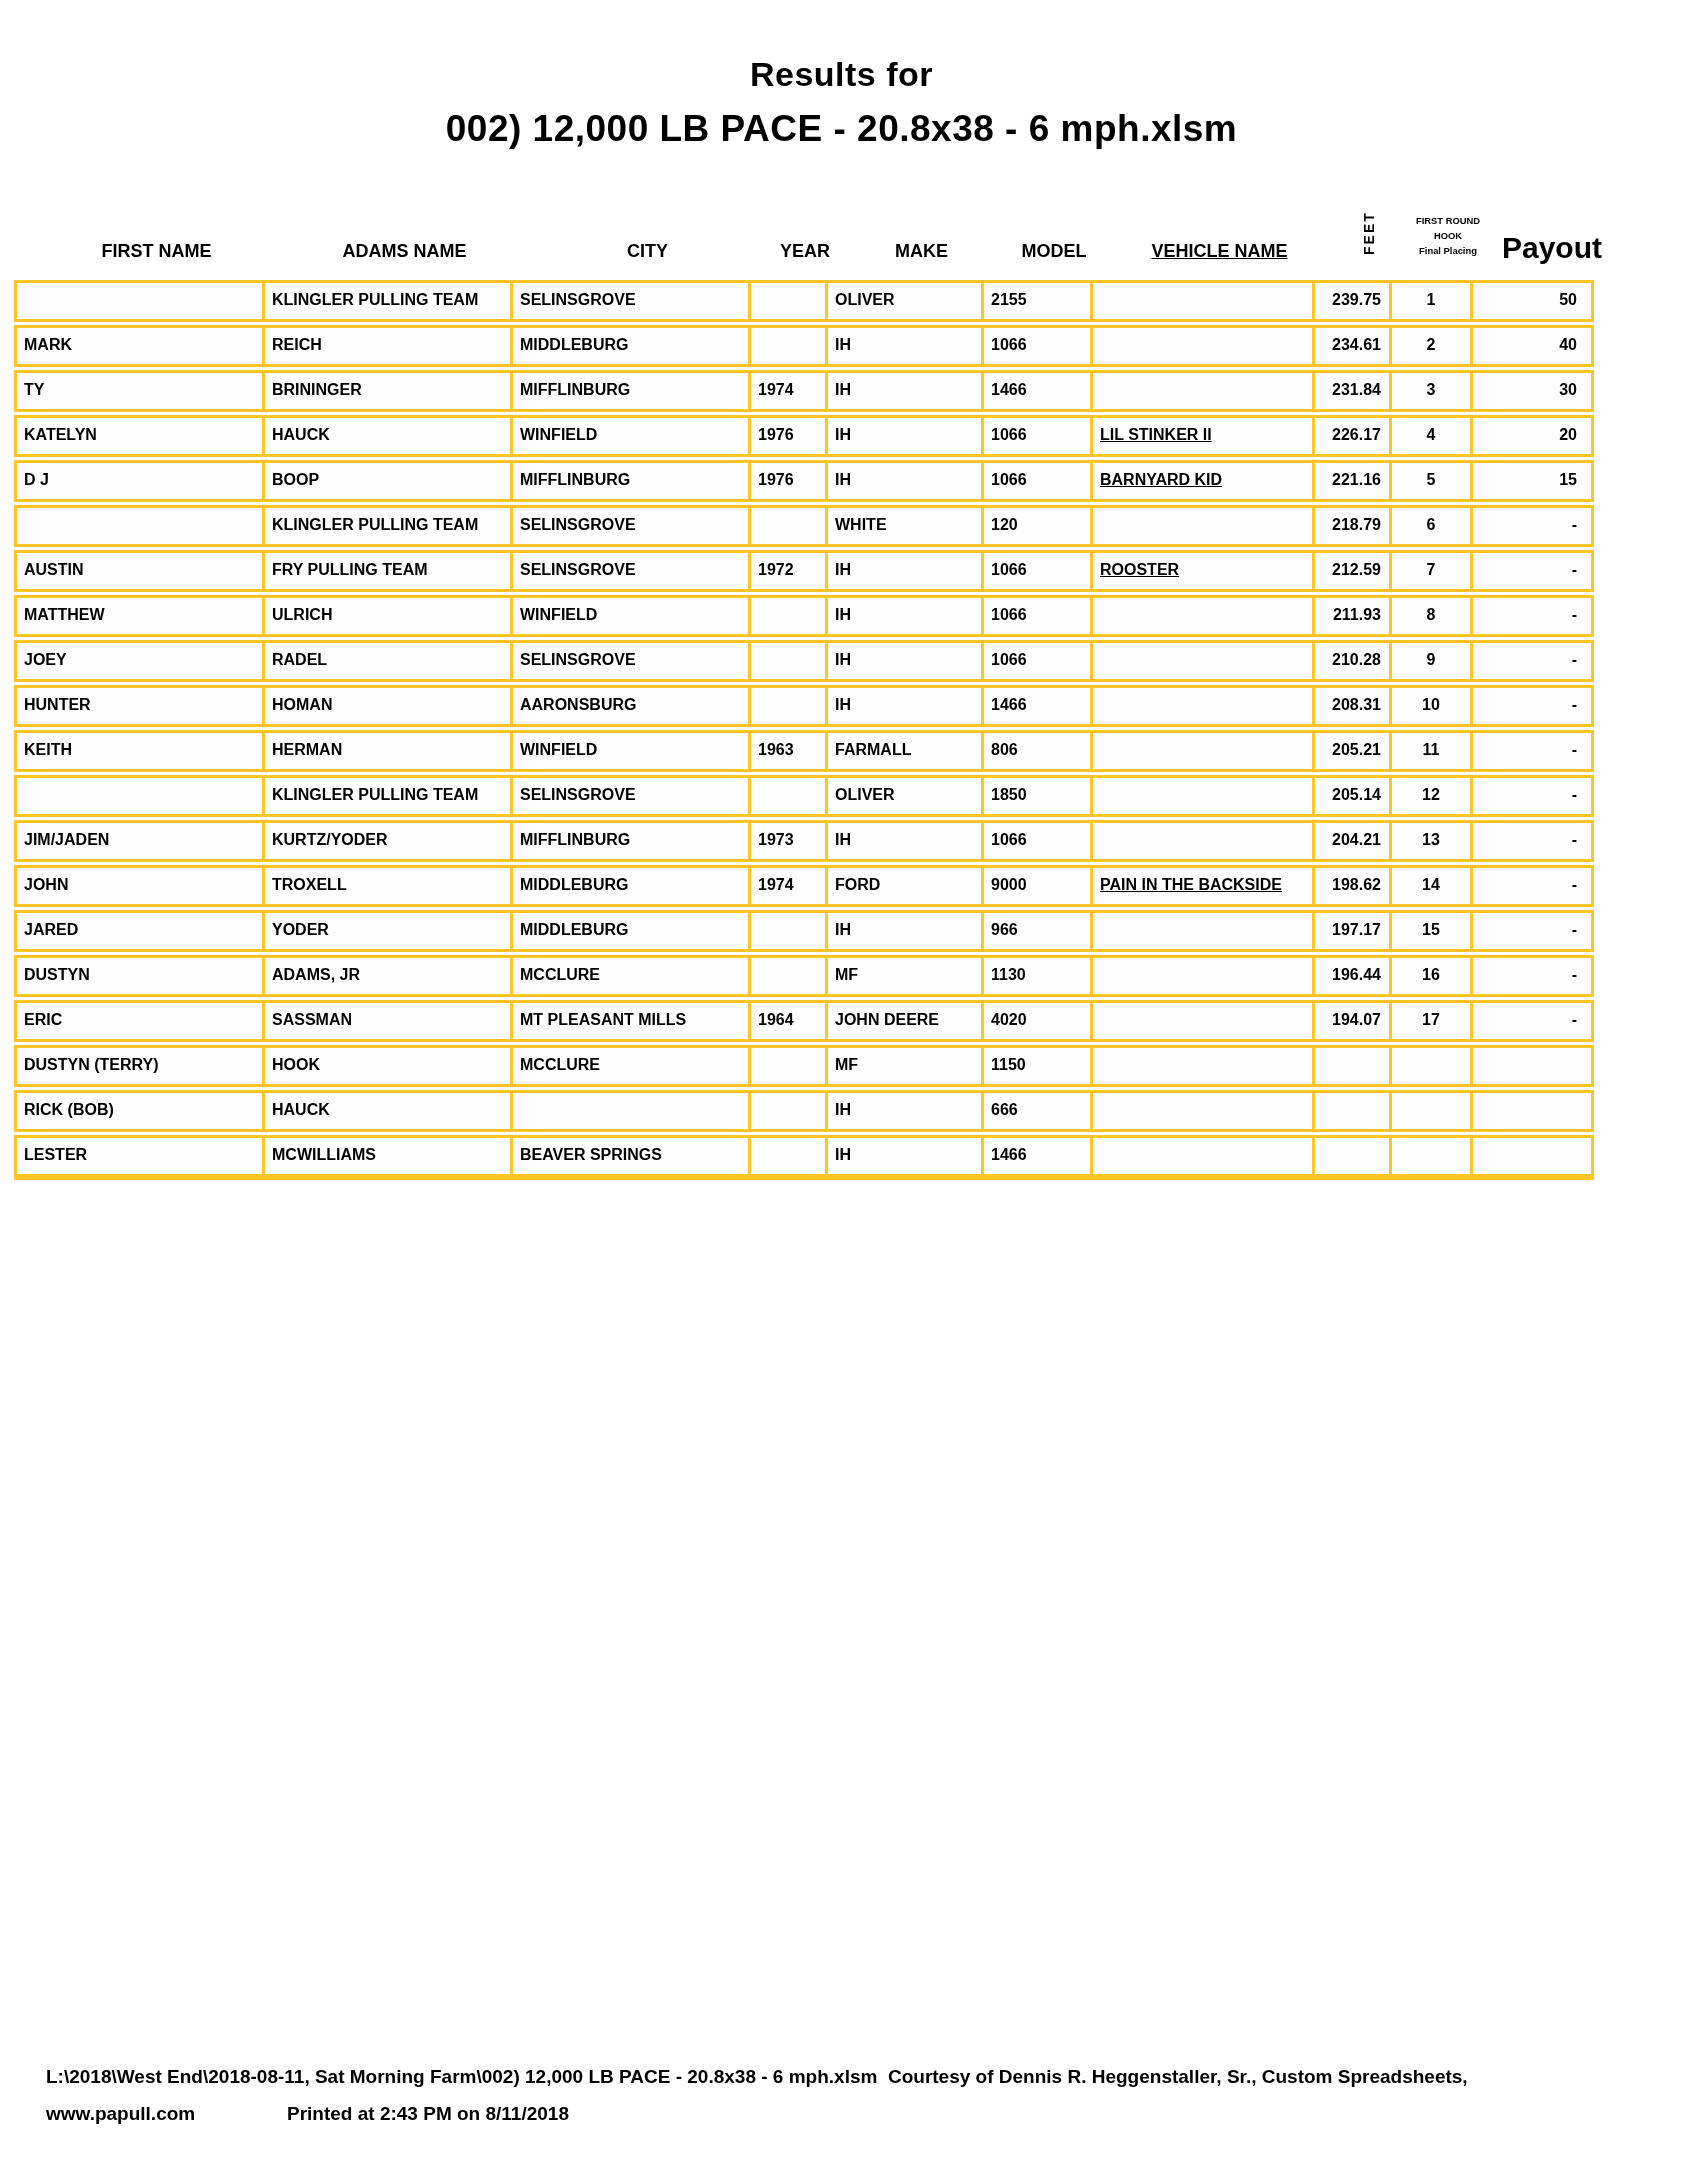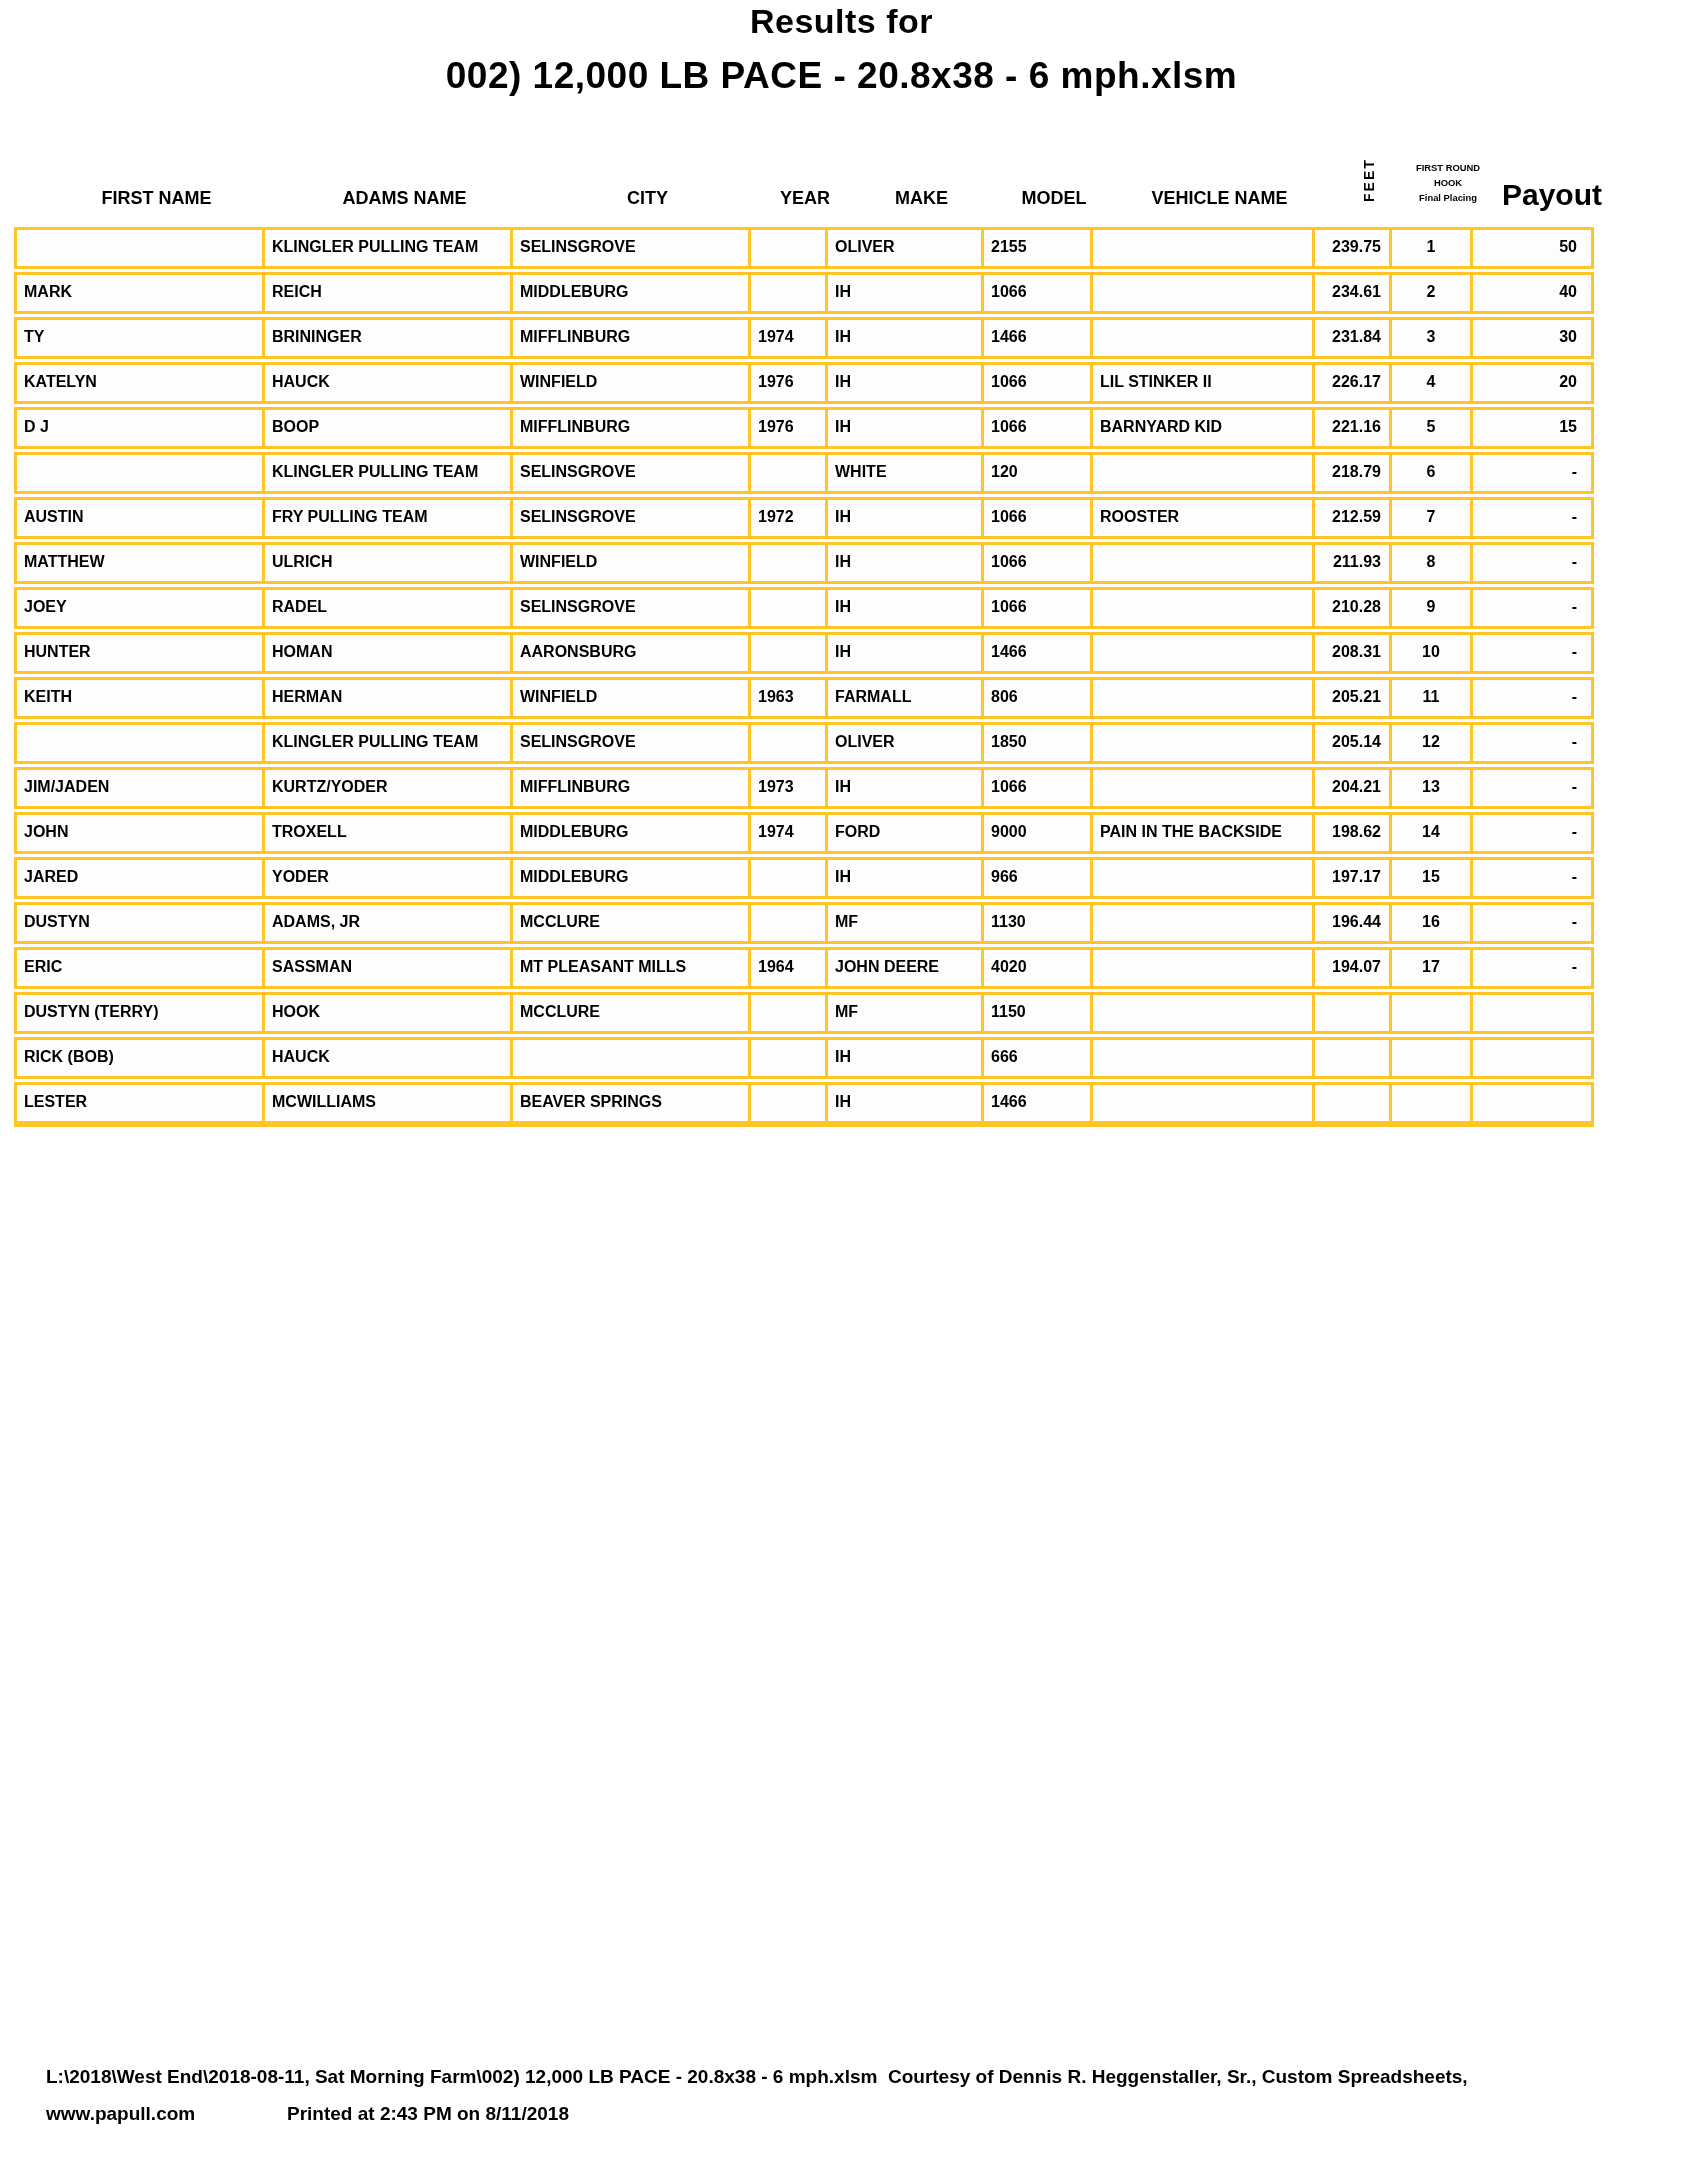--- a/index.html
+++ b/index.html
@@ -13,20 +13,21 @@
   }
   .page{
     position:relative;
     width:1683px;
     height:2178px;
     background:#ffffff;
     overflow:hidden;
   }
   
   .titles{
+    padding-top:53px;
     text-align:center;
     width:1683px;
   }
   .title-1{
     font-size:34px;
     font-weight:bold;
     line-height:42px;
     letter-spacing:0.5px;
   }
   .title-2{
@@ -109,21 +110,21 @@
     line-height:34px;
     white-space:nowrap;
     overflow:hidden;
   }
   .c0{width:248px;}
   .c1{width:248px;}
   .c2{width:238px;}
   .c3{width:77px;}
   .c4{width:156px;}
   .c5{width:109px;}
-  .c6{width:222px;}
+  .c6{width:222px;text-decoration:underline;}
   .c7{width:77px;}
   .c8{width:81px;}
   .c9{flex:1;border-right:none;}
   .al{text-align:left;padding-left:7px;}
   .ar{text-align:right;padding-right:8px;}
   .ac{text-align:center;}
   .pr-lg{padding-right:14px;}
   
   .footer{
     position:absolute;

